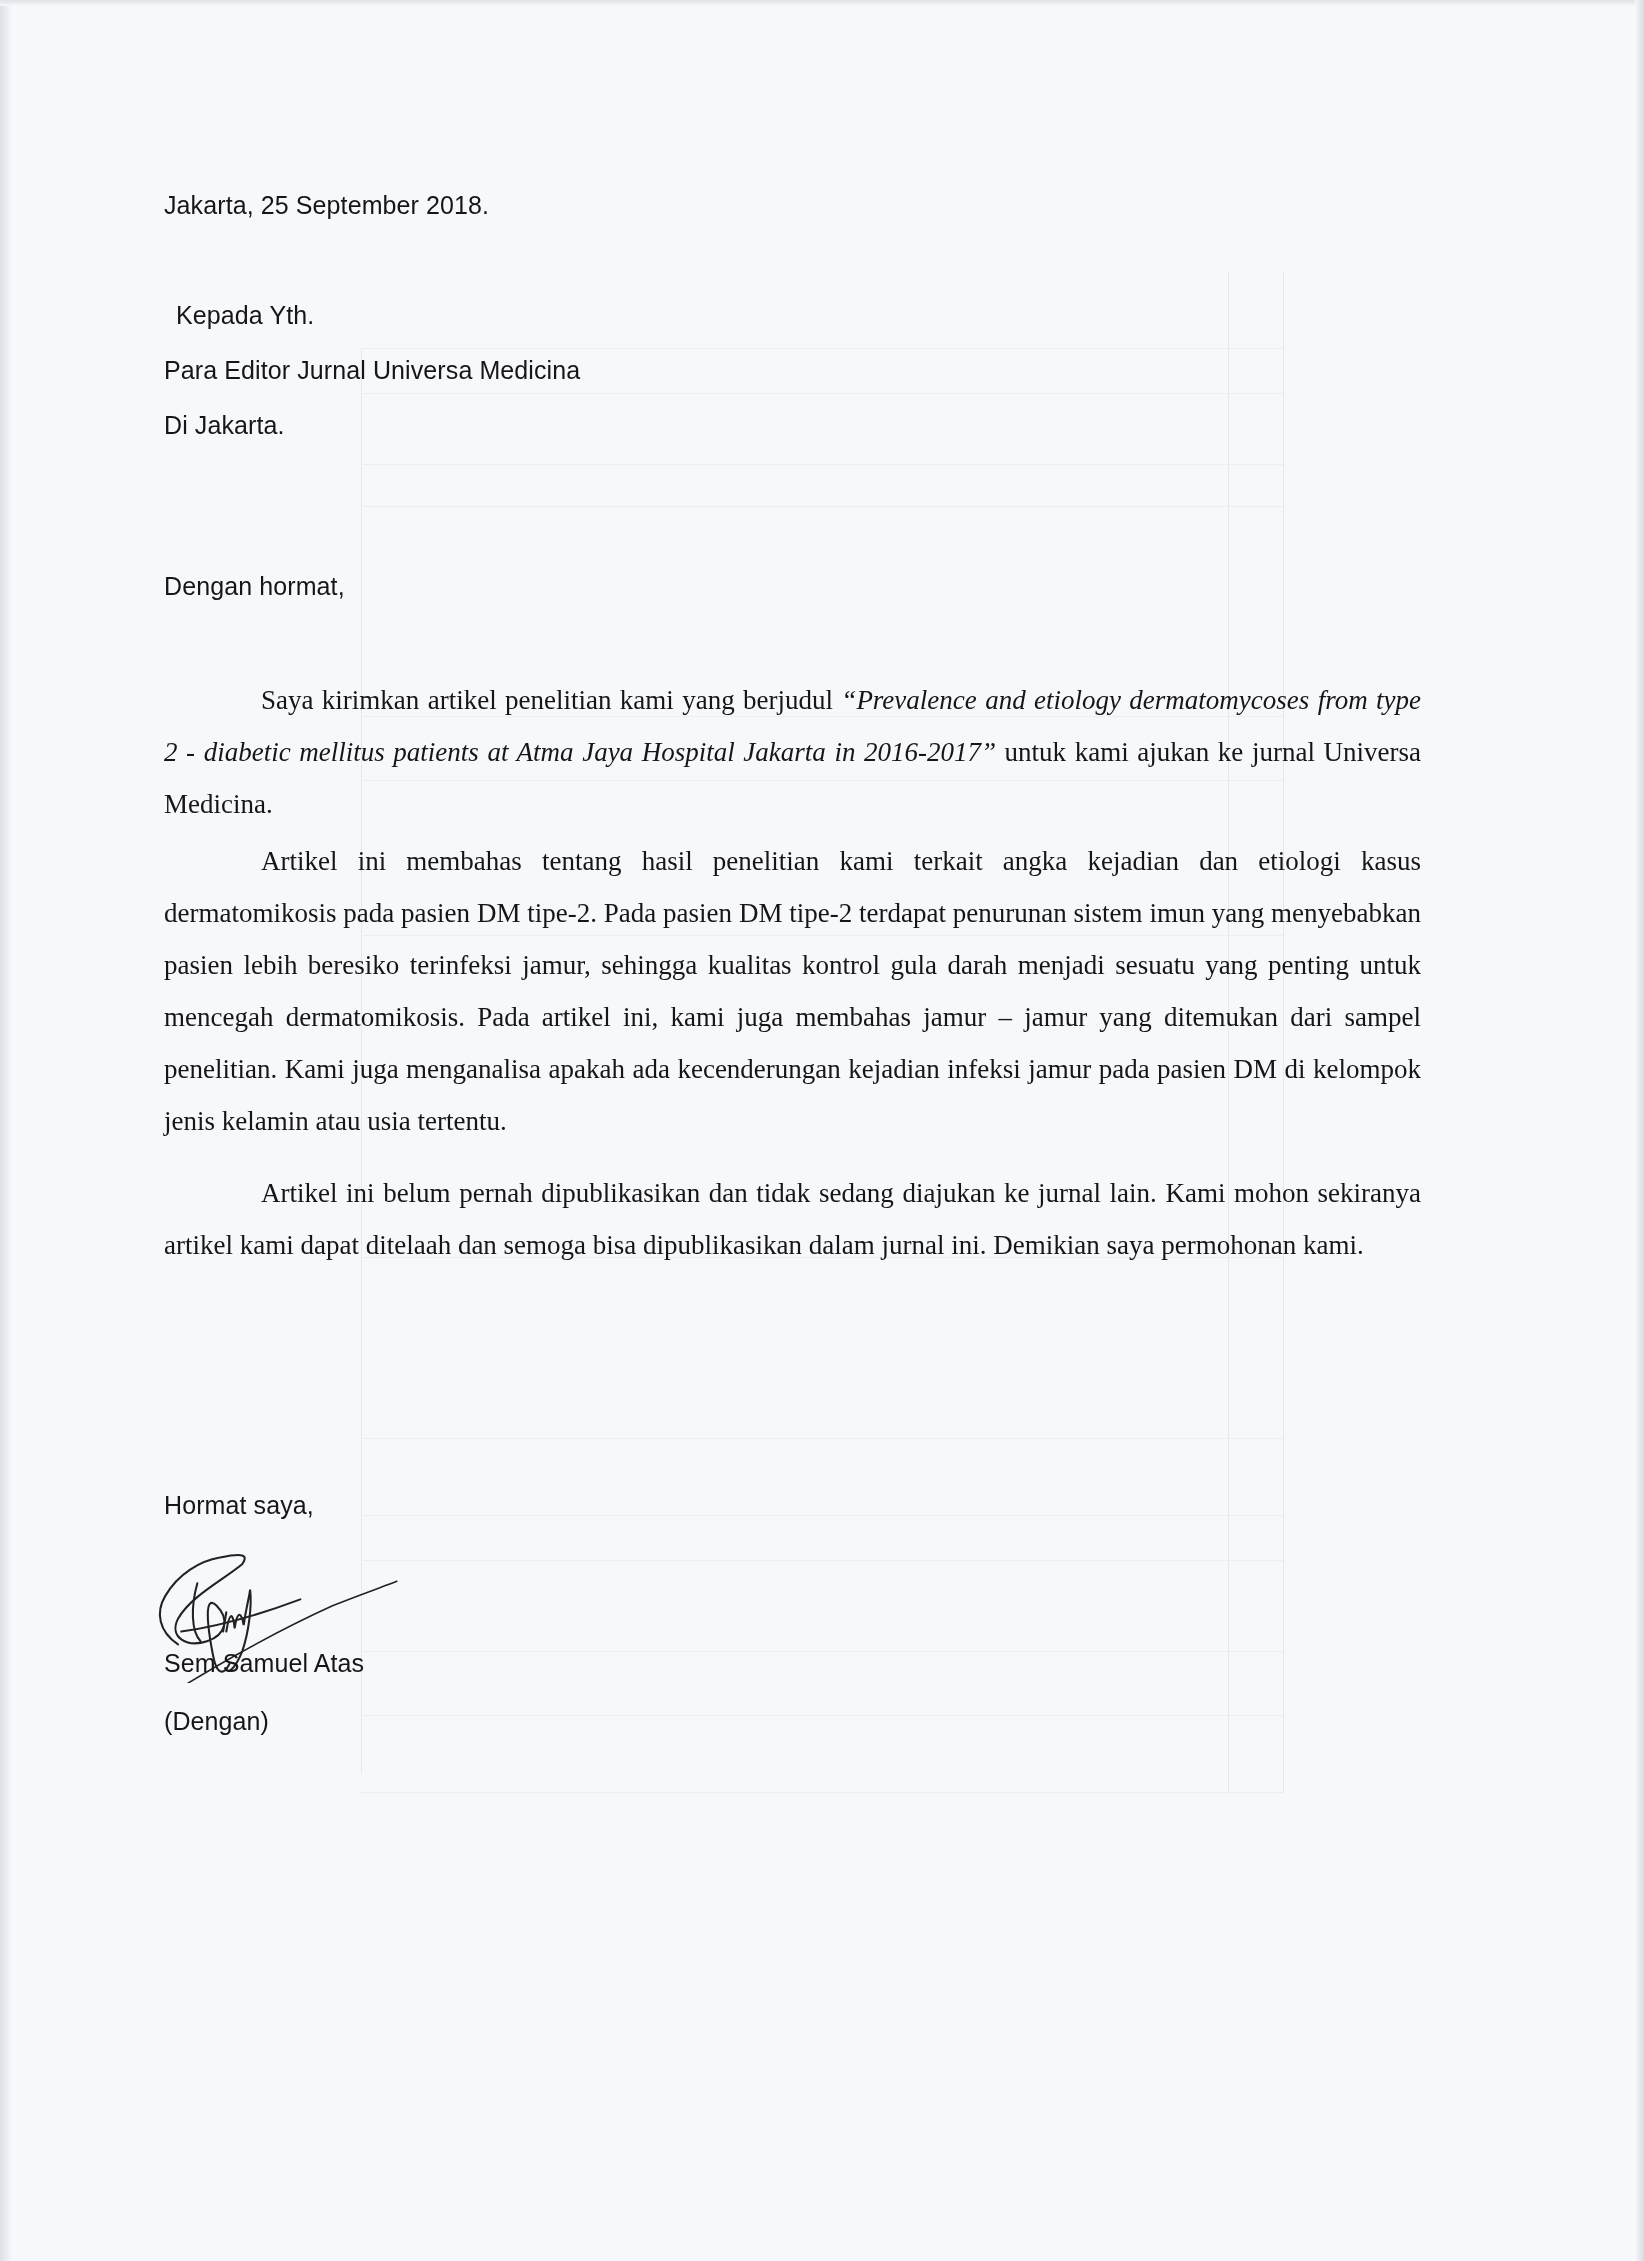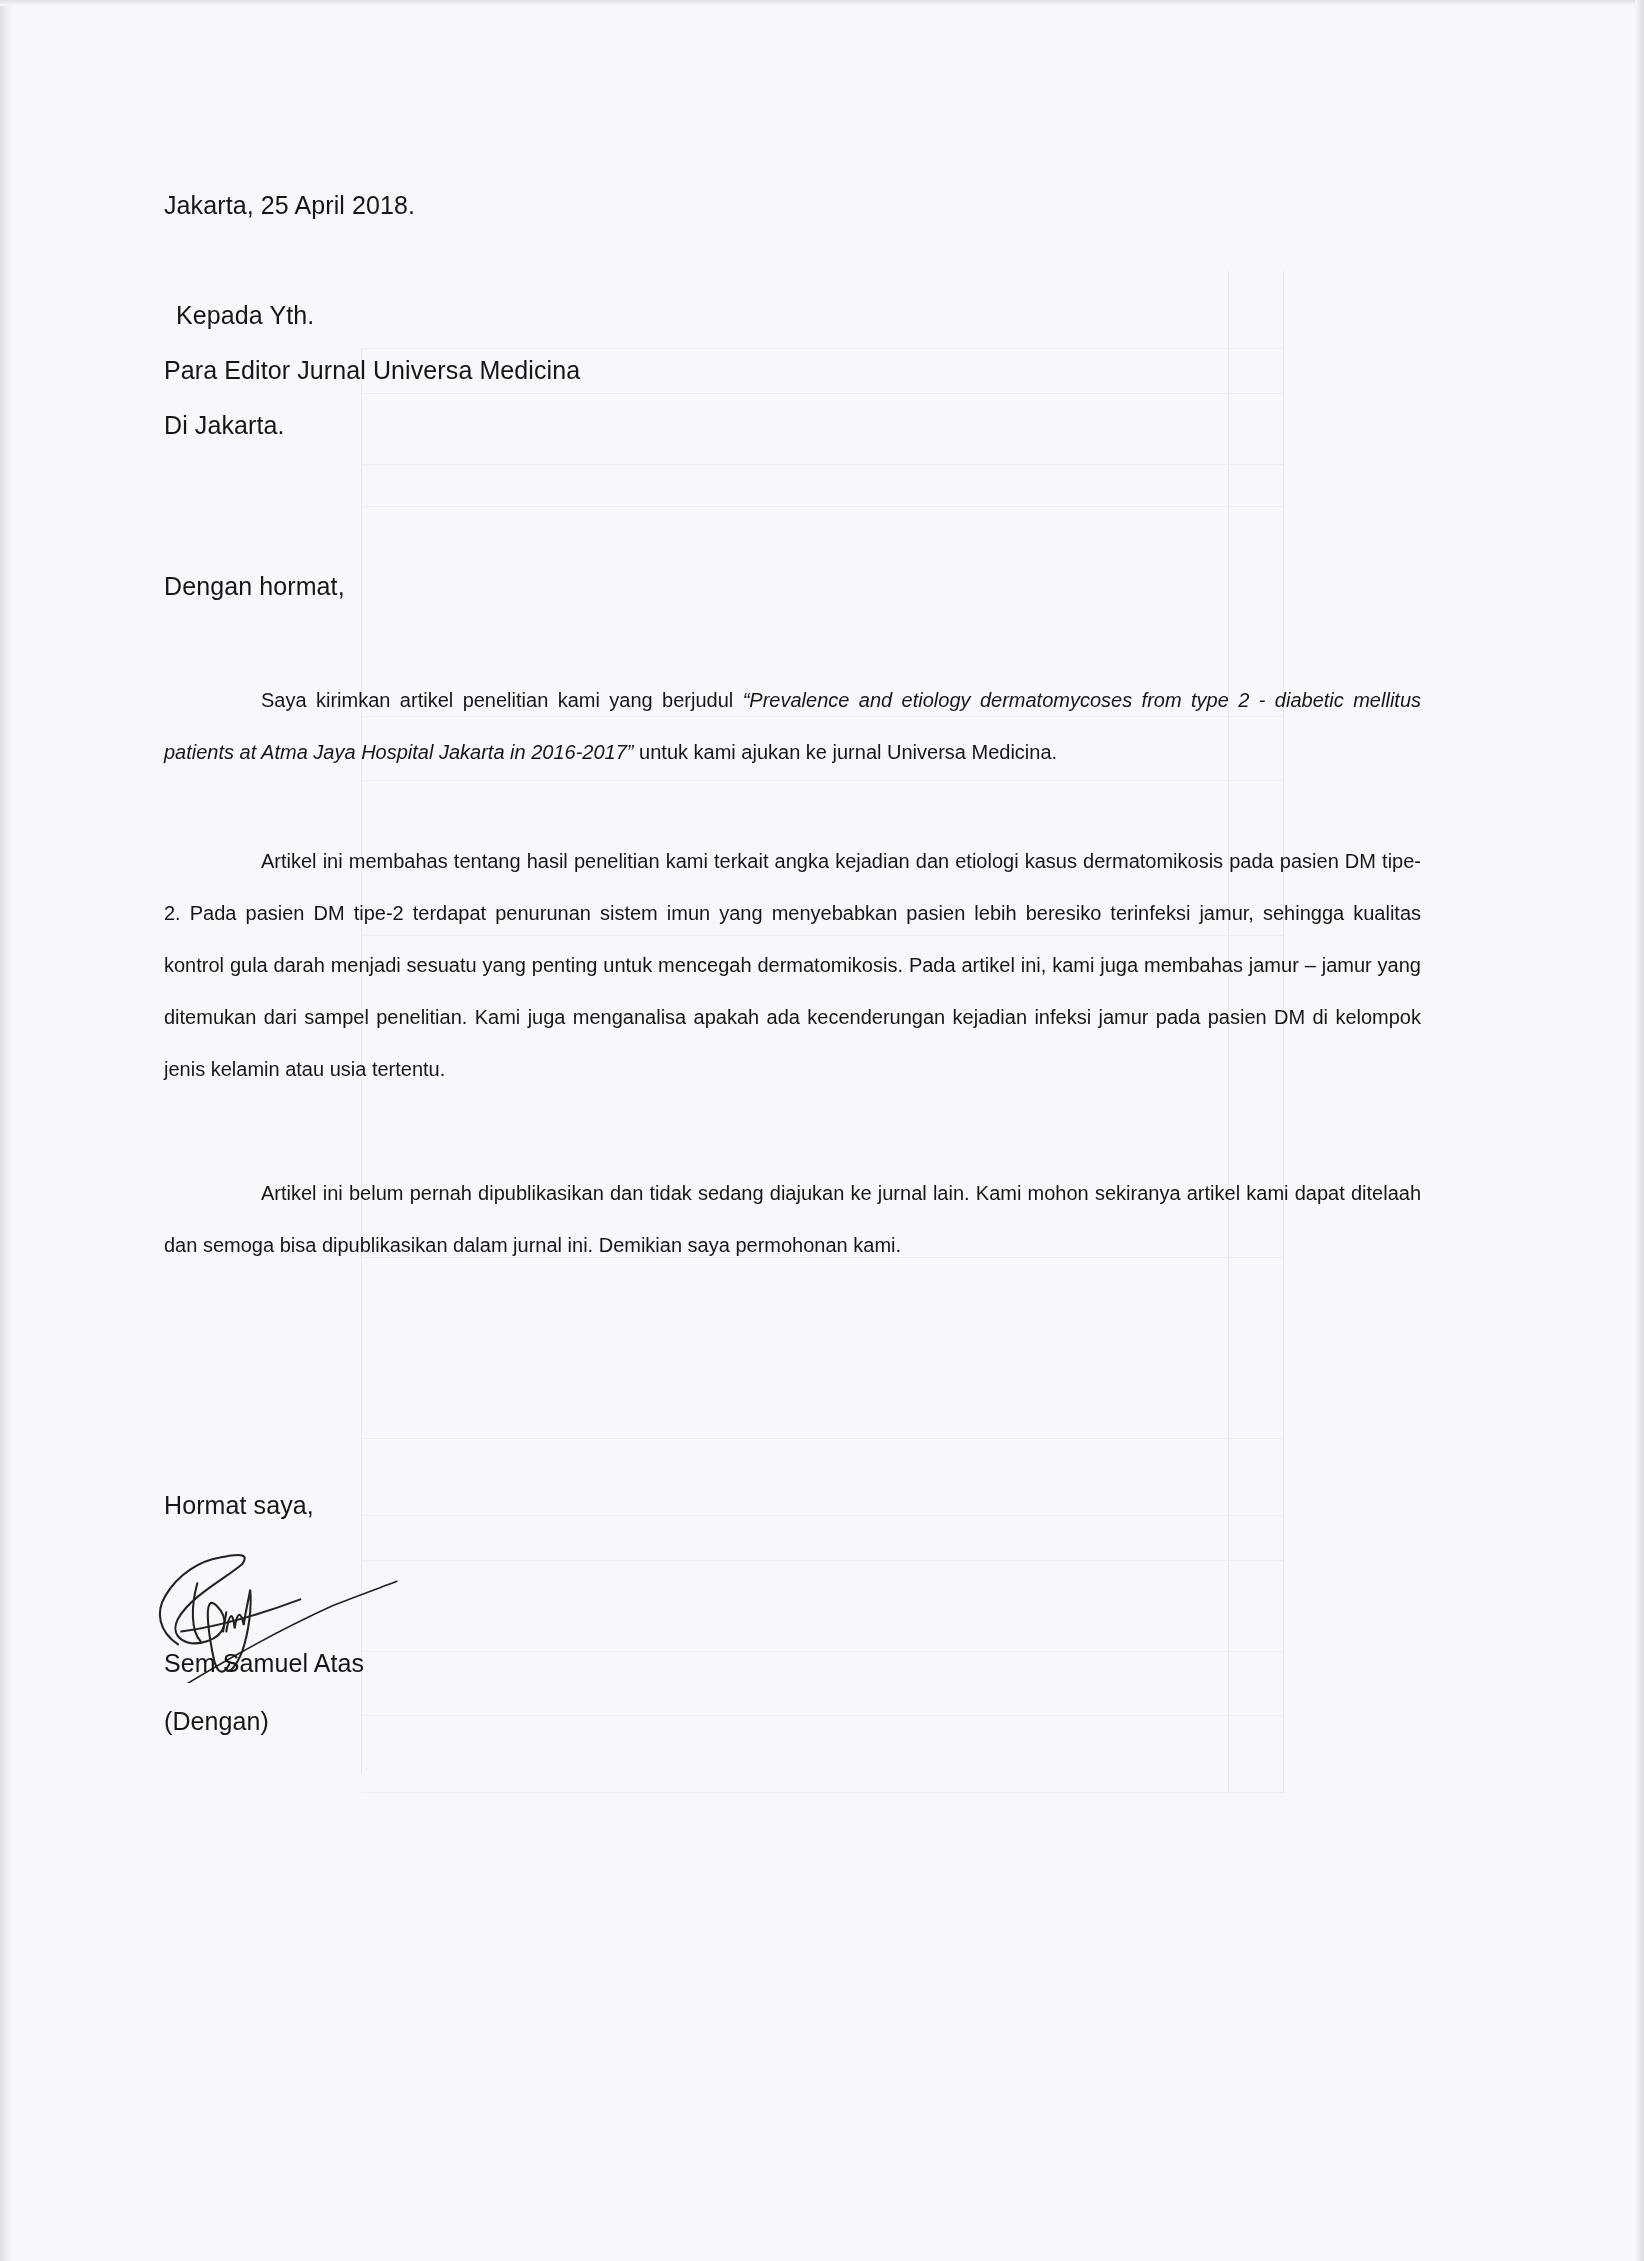--- a/index.html
+++ b/index.html
@@ -12,21 +12,21 @@
   .page { position:absolute; inset:0; }
   
   .bleed { position:absolute; border-color:#e4e6ea; pointer-events:none; }
   .bleed-v { width:0; border-left:1.9px solid #e6e8ec; }
   .bleed-h { height:0; border-top:1.3px solid #eceef1; }
   .scan-edge { position:absolute; left:0; top:0; bottom:0; width:11.6px; background:linear-gradient(90deg,#dcdfe4,#f7f8fb); }
   .scan-top { position:absolute; left:0; right:0; top:0; height:6.4px; background:linear-gradient(180deg,#dfe2e6,#f7f8fb); }
   .scan-right { position:absolute; right:0; top:0; bottom:0; width:9px; background:linear-gradient(270deg,#d9dce1,#f7f8fb); }
 
   .txt { position:absolute; font-size:25px; line-height:1; white-space:nowrap; color:#161616; letter-spacing:0.1px; }
-  .para { position:absolute; left:164px; width:1257px; font-size:20px; line-height:52px; text-align:justify; color:#161616; }
+  .para { position:absolute; left:164px; width:1257px; font-size:27px; line-height:52px; text-align:justify; color:#161616;font-family:Liberation Serif, serif; }
   .para .indent { display:inline-block; width:97px; }
   .para em { font-style:italic; }
   .sig { position:absolute; left:152px; top:1535px; width:258px; height:148px; }
 </style>
 </head>
 <body>
 
 <div class="page">
 
   <div class="scan-edge"></div>
@@ -46,21 +46,21 @@
     <div class="bleed bleed-h" style="left:361px; top:935px; width:922px;"></div>
     <div class="bleed bleed-h" style="left:361px; top:1257px; width:922px;"></div>
     <div class="bleed bleed-h" style="left:361px; top:1438px; width:922px;"></div>
     <div class="bleed bleed-h" style="left:361px; top:1515px; width:922px;"></div>
     <div class="bleed bleed-h" style="left:361px; top:1560px; width:922px;"></div>
     <div class="bleed bleed-h" style="left:361px; top:1651px; width:922px;"></div>
     <div class="bleed bleed-h" style="left:361px; top:1715px; width:922px;"></div>
     <div class="bleed bleed-h" style="left:361px; top:1792px; width:922px;"></div>
   </div>
 
-  <div class="txt" style="left:164px; top:193px;">Jakarta, 25 April 2018.</div>
+  <div class="txt" style="left:164px; top:193px;">Jakarta, 25 September 2018.</div>
 
   <div>
     <div class="txt" style="left:176px; top:303px;">Kepada Yth.</div>
     <div class="txt" style="left:164px; top:358px;">Para Editor Jurnal Universa Medicina</div>
     <div class="txt" style="left:164px; top:413px;">Di Jakarta.</div>
   </div>
 
   <div class="txt" style="left:164px; top:574px;">Dengan hormat,</div>
 
   <div class="para" style="top:674px;"><span class="indent"></span><span>Saya kirimkan artikel penelitian kami yang berjudul </span><em>“Prevalence and etiology dermatomycoses from type 2 - diabetic mellitus patients at Atma Jaya Hospital Jakarta in 2016-2017”</em><span> untuk kami ajukan ke jurnal Universa Medicina.</span></div>

